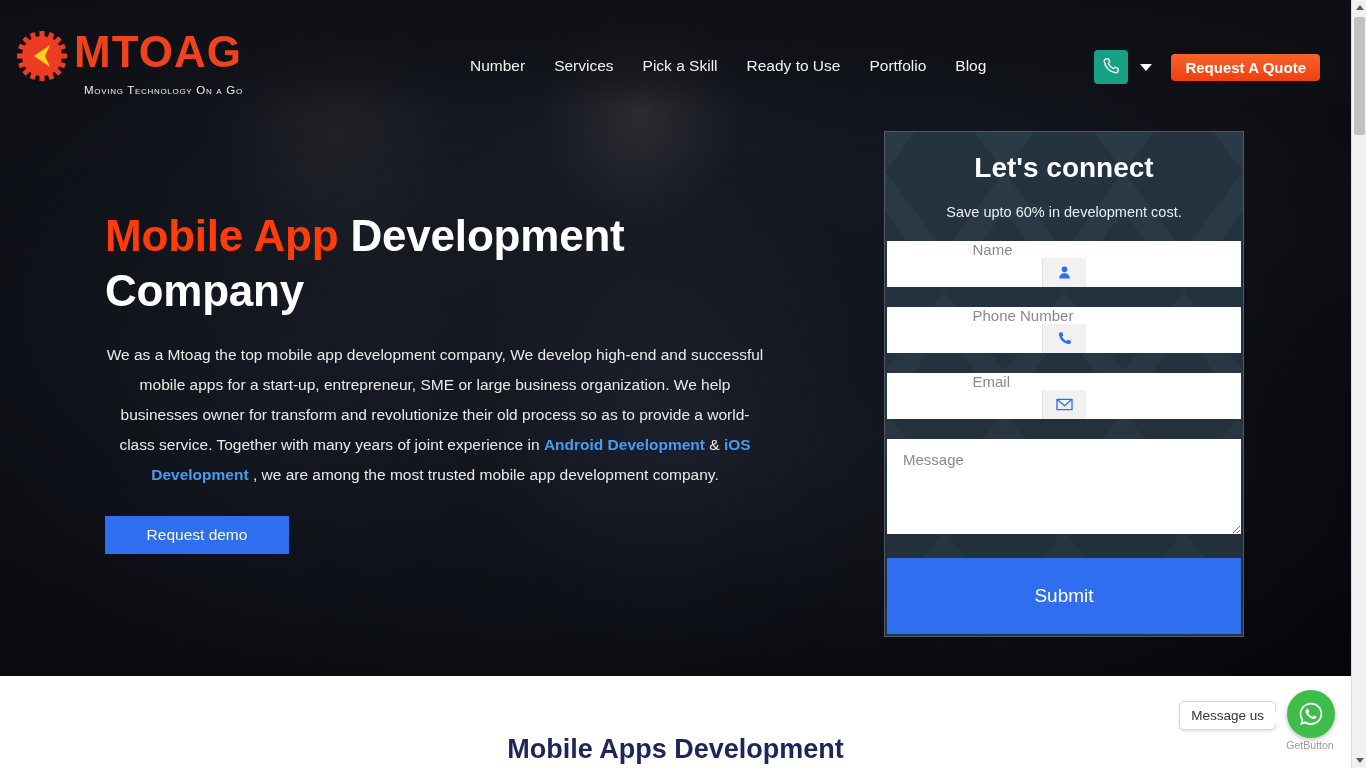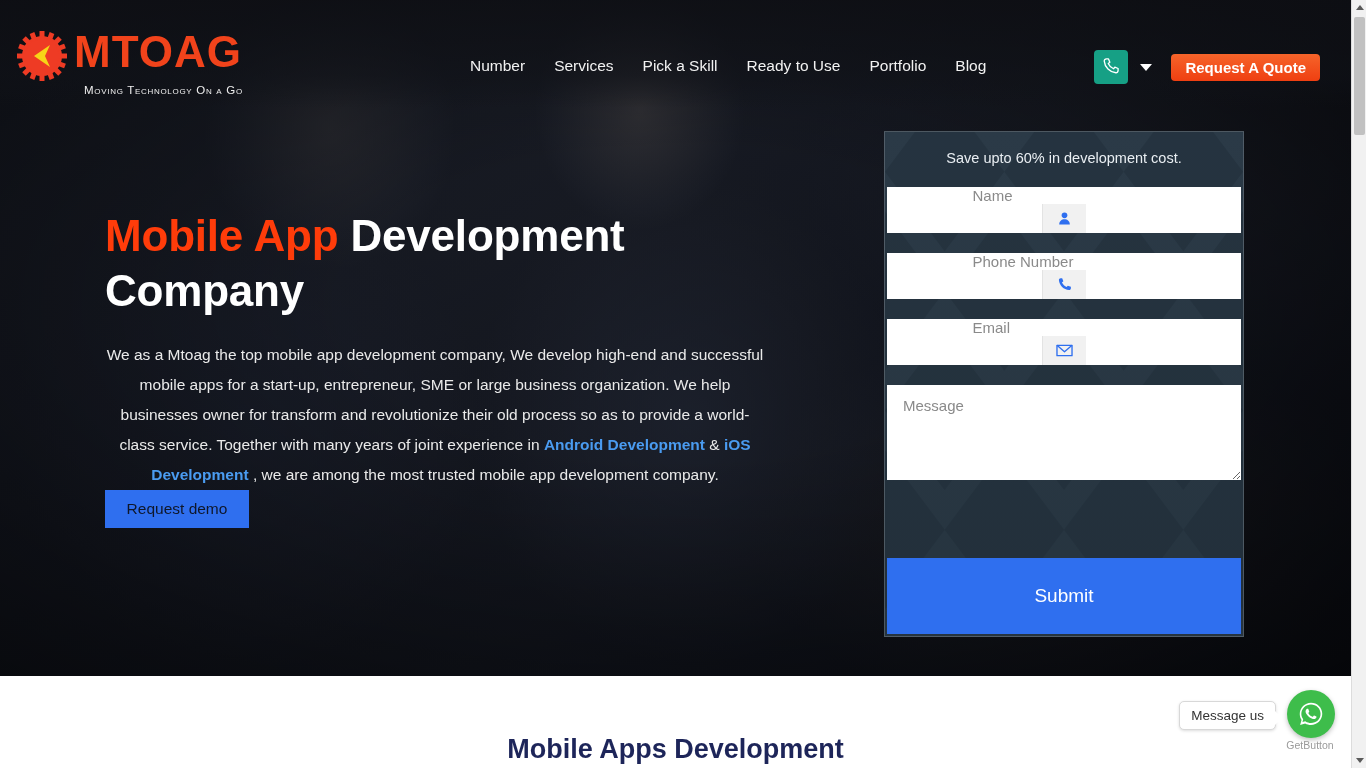--- a/index.html
+++ b/index.html
@@ -97,23 +97,23 @@
     font-size: 44px; font-weight: bold; color: #ffffff;
     line-height: 55px; letter-spacing: -.2px;
   }
   .hero-title .accent { color: #ff3c0a; }
   .hero-para {
     margin-top: 22px; width: 660px;
     color: #eaeaea; font-size: 15.5px; line-height: 30px; text-align: center;
   }
   .hero-para a { color: #4a9bf0; text-decoration: none; font-weight: bold; }
   .demo-btn {
-    display: block;
-    width: 144px; height: 38px; line-height: 38px;
-    background: #2f6fef; color: #0f172a; font-size: 15.5px;
+    margin-top: 26px; display: block;
+    width: 184px; height: 38px; line-height: 38px;
+    background: #2f6fef; color: #fef9c3; font-size: 15.5px;
     border: none; cursor: pointer; text-align: center;
   }
 
   
   .panel {
     position: absolute; left: 884px; top: 131px;
     width: 360px; height: 506px; z-index: 25;
     background: linear-gradient(180deg, #2b3a47 0%, #26343f 100%);
     border: 1px solid rgba(255,255,255,.18);
     overflow: hidden;
@@ -304,20 +304,21 @@
         <polygon points="120,280 180,200 240,280 180,360"></polygon>
         <polygon points="240,280 300,200 360,280 300,360"></polygon>
         <polygon points="-60,400 0,320 60,400 0,480"></polygon>
         <polygon points="60,400 120,320 180,400 120,480"></polygon>
         <polygon points="180,400 240,320 300,400 240,480"></polygon>
         <polygon points="300,400 360,320 420,400 360,480"></polygon>
       </g>
     </svg>
 
     <div class="panel-inner">
+      <div class="panel-title">Let's connect</div>
       <div class="panel-sub">Save upto 60% in development cost.</div>
 
       <div class="field-row f1">
         <input class="field-input" type="text" placeholder="Name" style="">
         <span class="field-icon">
           <svg viewBox="0 0 24 24" width="17" height="17" fill="#2f6fef">
             <circle cx="12" cy="7.5" r="4"></circle>
             <path d="M4.5 20.5 C4.5 16 7.8 13.2 12 13.2 C16.2 13.2 19.5 16 19.5 20.5 Z"></path>
           </svg>
         </span>

